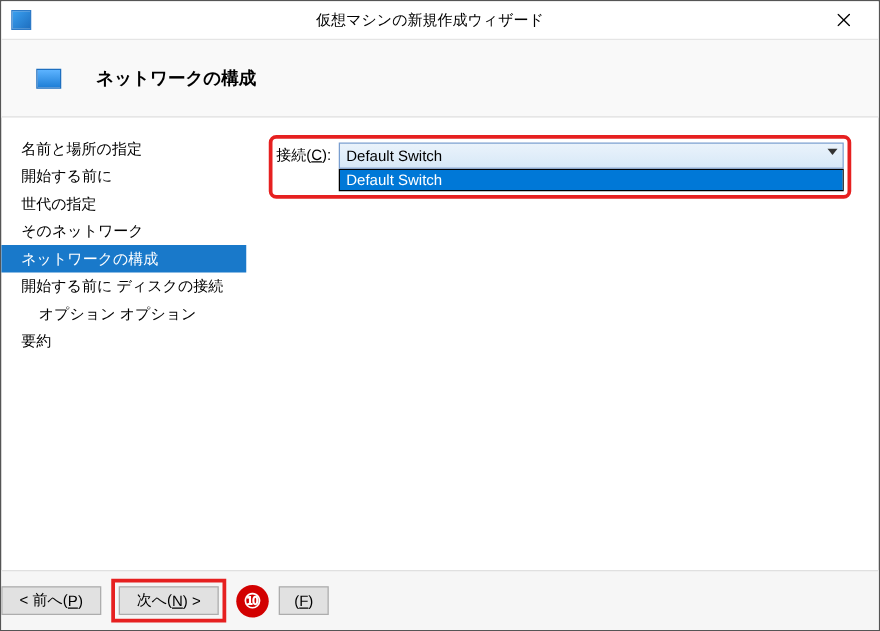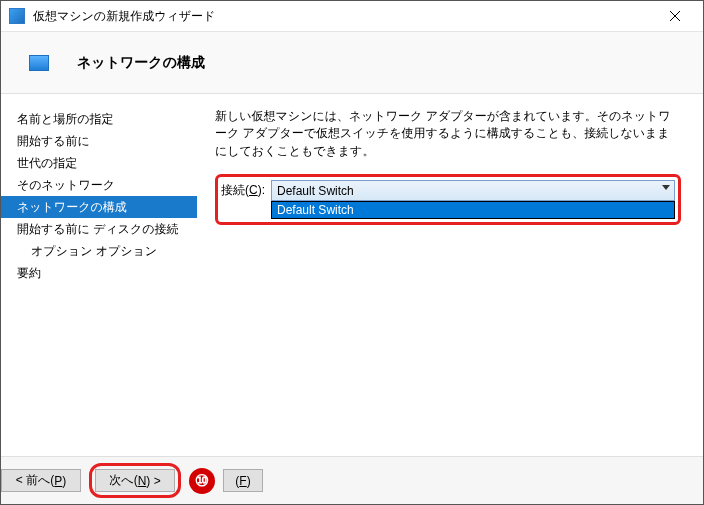--- a/index.html
+++ b/index.html
@@ -14,20 +14,21 @@
     border: 1px solid #555;
   }
   
   .titlebar {
     height: 31px;
     display: flex;
     align-items: center;
     padding: 0 8px;
     border-bottom: 1px solid #e5e5e5;
     background: #fff;
+    text-align: center;
   }
   .titlebar .app-icon {
     width: 16px; height: 16px;
     background: linear-gradient(135deg,#3aa0f0,#1e6fc0);
     border: 1px solid #2d7ac7;
     margin-right: 8px;
   }
   .titlebar .title { flex: 1; color: #000; }
   .titlebar .close {
     width: 40px; height: 24px;
@@ -133,21 +134,21 @@
     background: #e1e1e1;
     color: #000;
     font-size: 12px;
     display: inline-flex;
     align-items: center;
     justify-content: center;
     cursor: pointer;
   }
   .btn-next-wrap {
     border: 3px solid #e62020;
-    border-radius: 12px;
+    border-radius: 0;
     padding: 3px;
   }
   .annot-circle {
     width: 26px; height: 26px;
     border-radius: 50%;
     background: #d20000;
     color: #fff;
     font-weight: bold;
     font-size: 16px;
     display: flex; align-items: center; justify-content: center;
@@ -179,21 +180,20 @@
     <div class="side-item">開始する前に</div>
     <div class="side-item">世代の指定</div>
     <div class="side-item">そのネットワーク</div>
     <div class="side-item active">ネットワークの構成</div>
     <div class="side-item">開始する前に ディスクの接続</div>
     <div class="side-item indent">オプション オプション</div>
     <div class="side-item">要約</div>
   </div>
 
   <div class="main">
-    <div class="desc">新しい仮想マシンには、ネットワーク アダプターが含まれています。そのネットワーク アダプターで仮想スイッチを使用するように構成することも、接続しないままにしておくこともできます。</div>
 
     <div class="combo-wrap">
       <div class="combo-row">
         <div class="combo-label">
           <span>接続(</span><span class="underline-letter">C</span><span>):</span>
         </div>
         <div class="combo-col">
           <div class="combo-select">
             <span>Default Switch</span>
             <div class="chev"></div>

